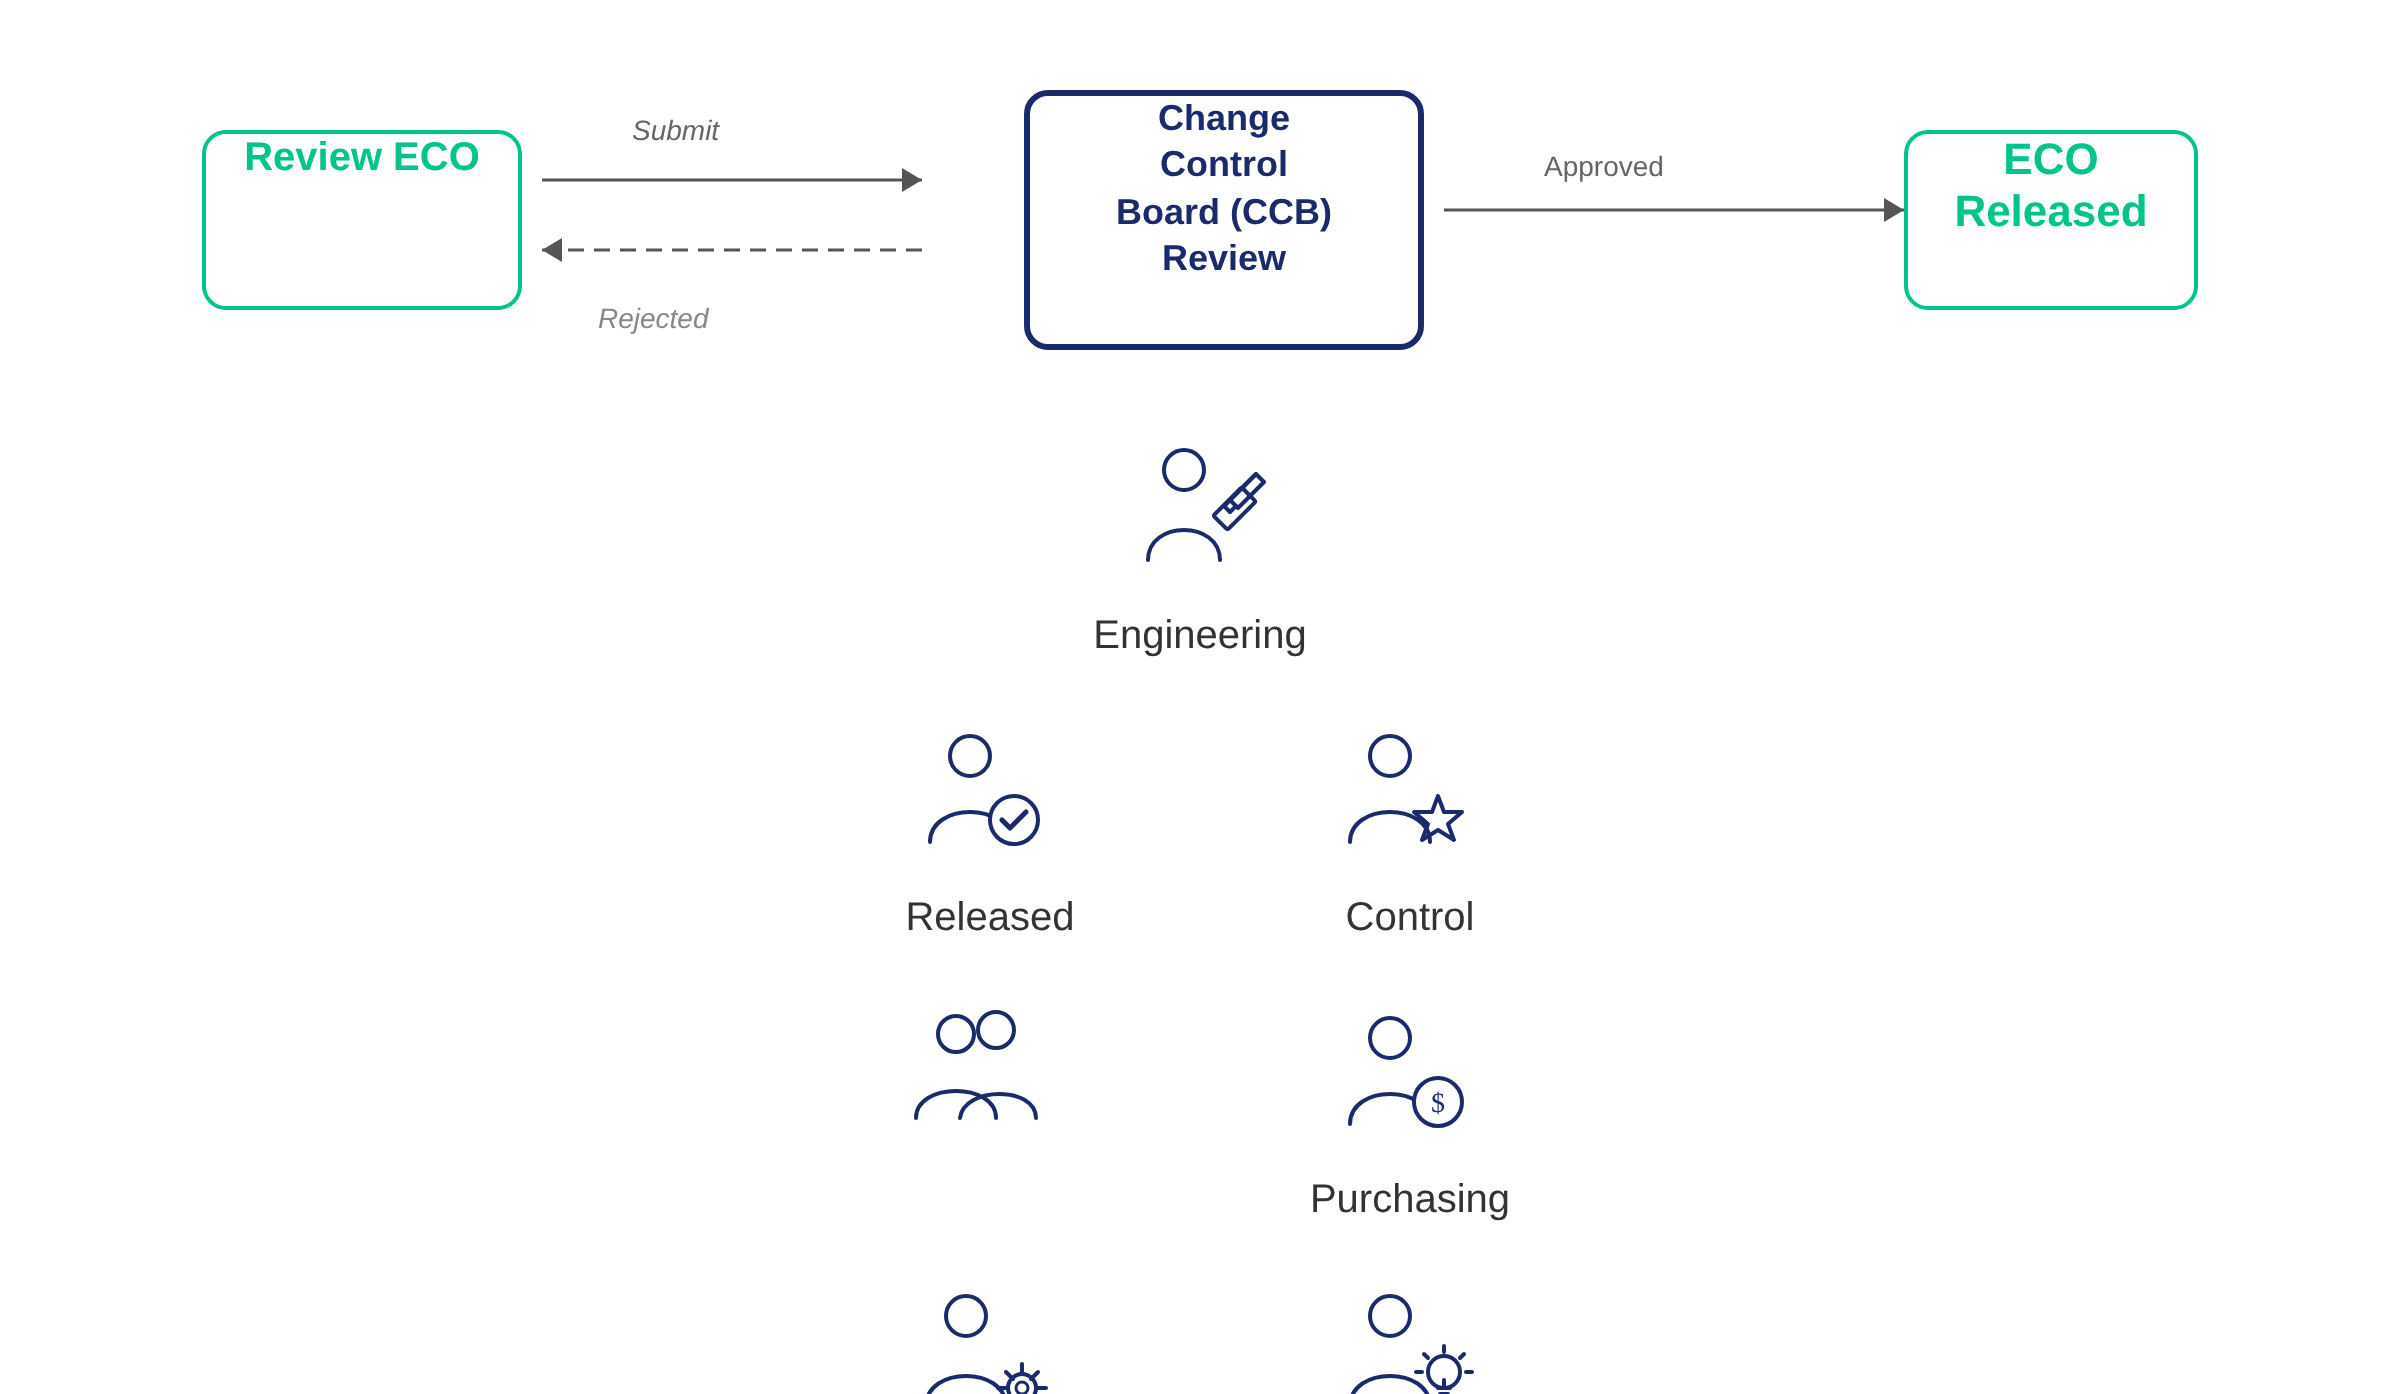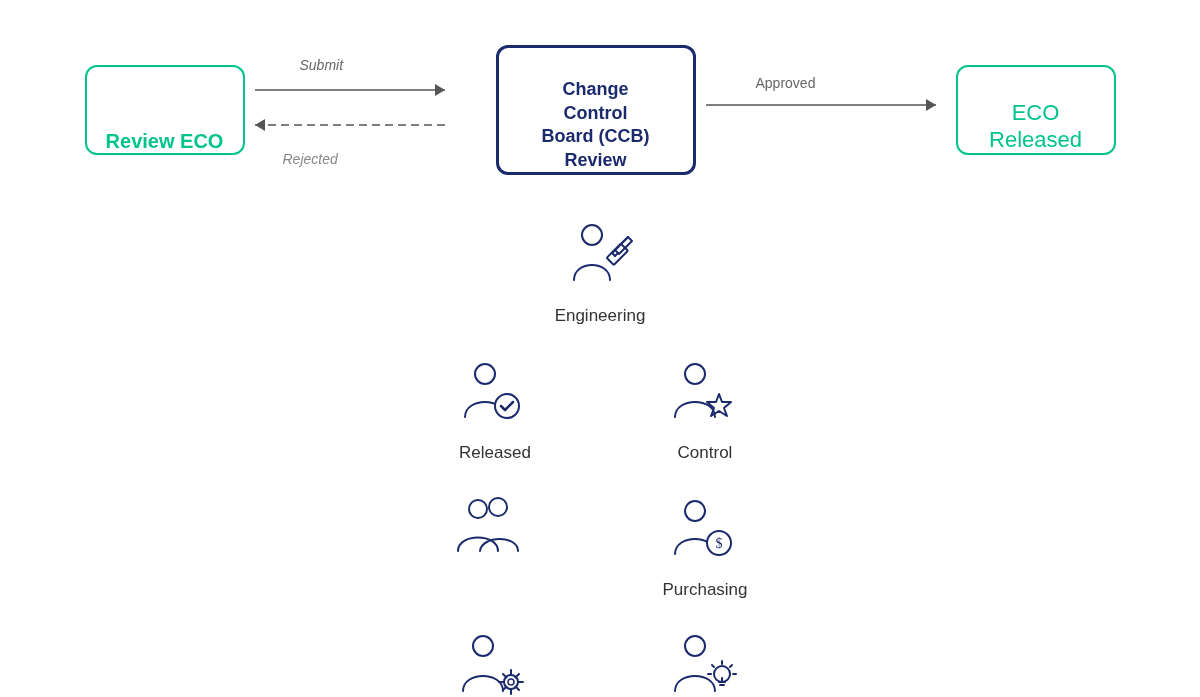--- a/index.html
+++ b/index.html
@@ -19,21 +19,21 @@
       justify-content: center;
       padding-top: 20px;
       position: relative;
       height: 200px;
     }
 
     .flow-box {
       border: 2.5px solid;
       border-radius: 12px;
       display: flex;
-      align-items: flex-end;
+      align-items: flex-start;
       justify-content: center;
       text-align: center;
       font-weight: 700;
     }
 
     .box-create {
       width: 160px;
       height: 90px;
       border-color: #00c48c;
       color: #00c48c;
@@ -45,27 +45,27 @@
       width: 200px;
       height: 130px;
       border-color: #1a2a6c;
       border-width: 3px;
       color: #1a2a6c;
       font-size: 18px;
       line-height: 1.3;
     }
 
     .box-released {
-      width: 160px;
+      width: 147px;
       height: 90px;
       border-color: #00c48c;
       color: #00c48c;
       font-size: 22px;
       line-height: 1.2;
-      font-weight: 400;
+      font-weight: 700;
     }
 
     
     .icons-section {
       display: flex;
       flex-direction: column;
       align-items: center;
       padding-top: 10px;
       gap: 0;
     }
@@ -87,21 +87,21 @@
 
     .icon-svg-wrap {
       width: 90px;
       height: 90px;
       display: flex;
       align-items: center;
       justify-content: center;
     }
 
     .icon-label {
-      font-size: 17px;
+      font-size: 20px;
       color: #333;
       text-align: center;
       margin-top: 5px;
       line-height: 1.3;
     }
   </style>
 </head>
 <body>
 
 <div class="flow-section">
@@ -125,21 +125,21 @@
     <span style="position:absolute; bottom:8px; left:38px; font-size:14px; color:#888;">Rejected</span>
   </div>
 
   <div class="flow-box box-ccb">
     <span style="white-space:pre-line; text-align:center;">Change
 Control
 Board (CCB)
 Review</span>
   </div>
 
-  <div style="position:relative; width:260px; height:130px; display:flex; align-items:center; justify-content:center;">
+  <div style="position:relative; width:240px; height:130px; display:flex; align-items:center; justify-content:center;">
     <svg width="260" height="60" style="position:absolute; top:35px; left:0;">
 
       <line x1="10" y1="25" x2="240" y2="25" stroke="#555" stroke-width="1.5"></line>
       <polygon points="240,25 230,19 230,31" fill="#555"></polygon>
     </svg>
     <span style="position:absolute; top:30px; left:60px; font-size:14px; color:#666;">Approved</span>
   </div>
 
   <div class="flow-box box-released">
     <span style="white-space:pre-line; text-align:center;">ECO

